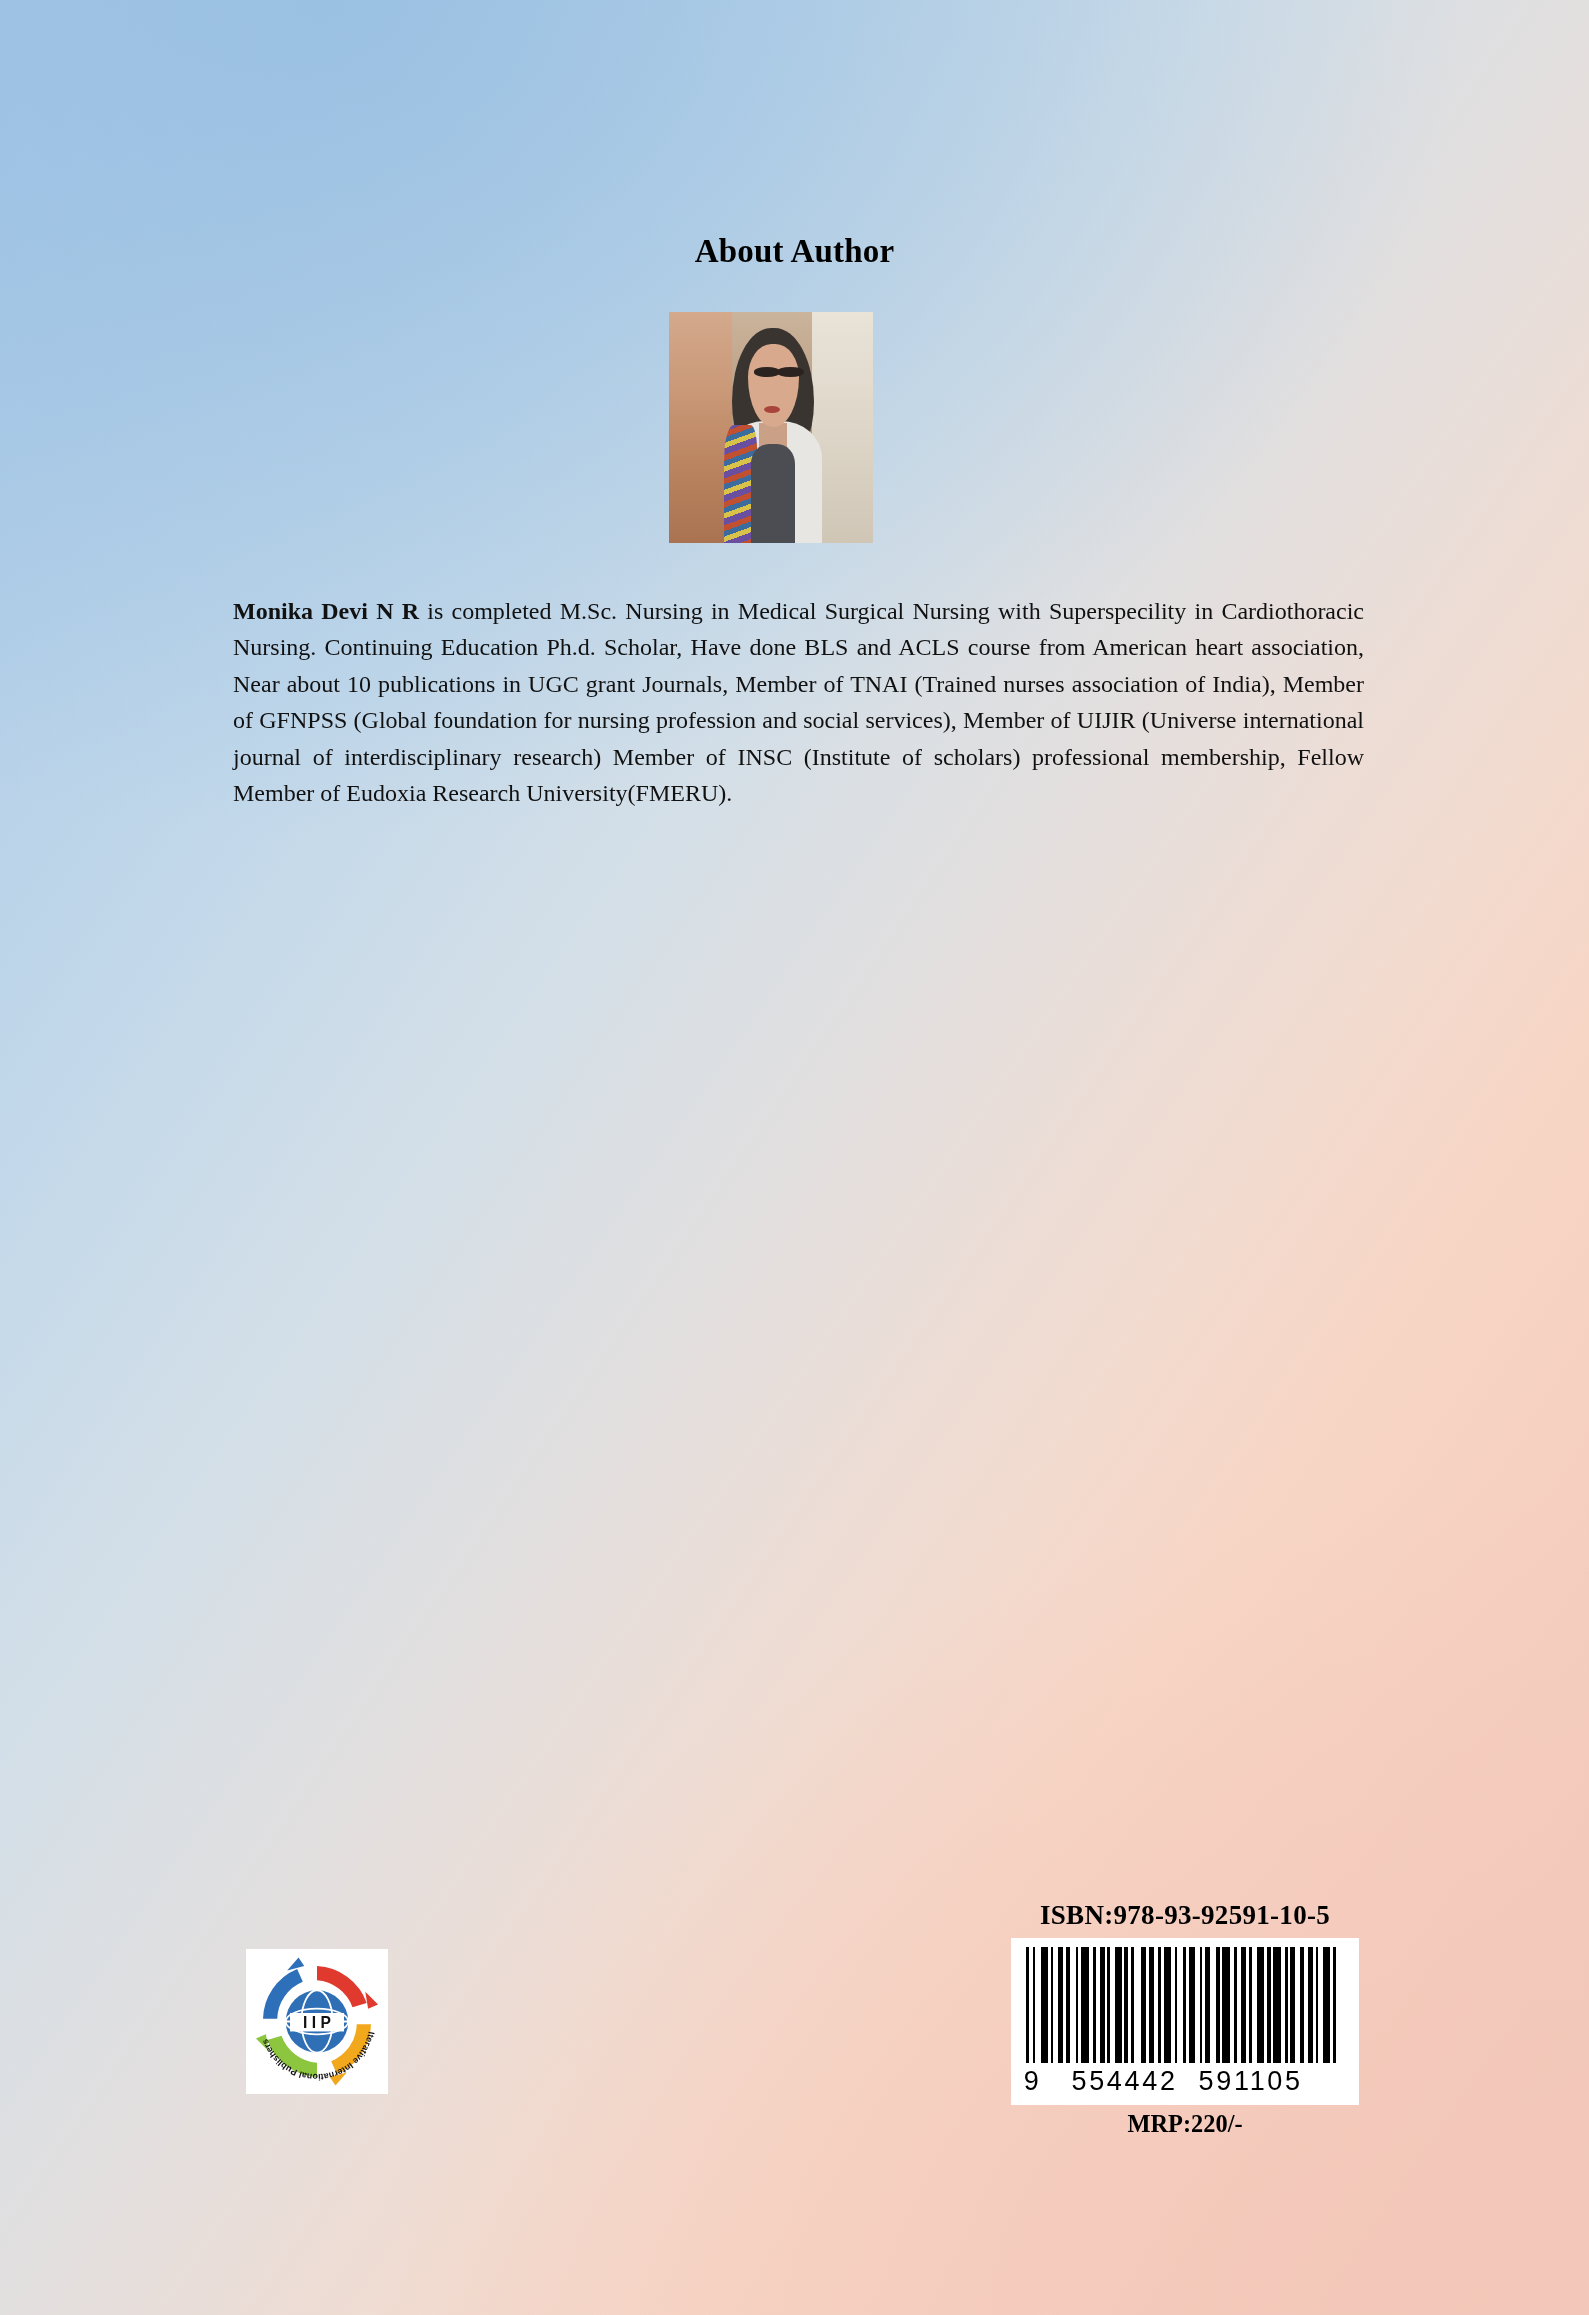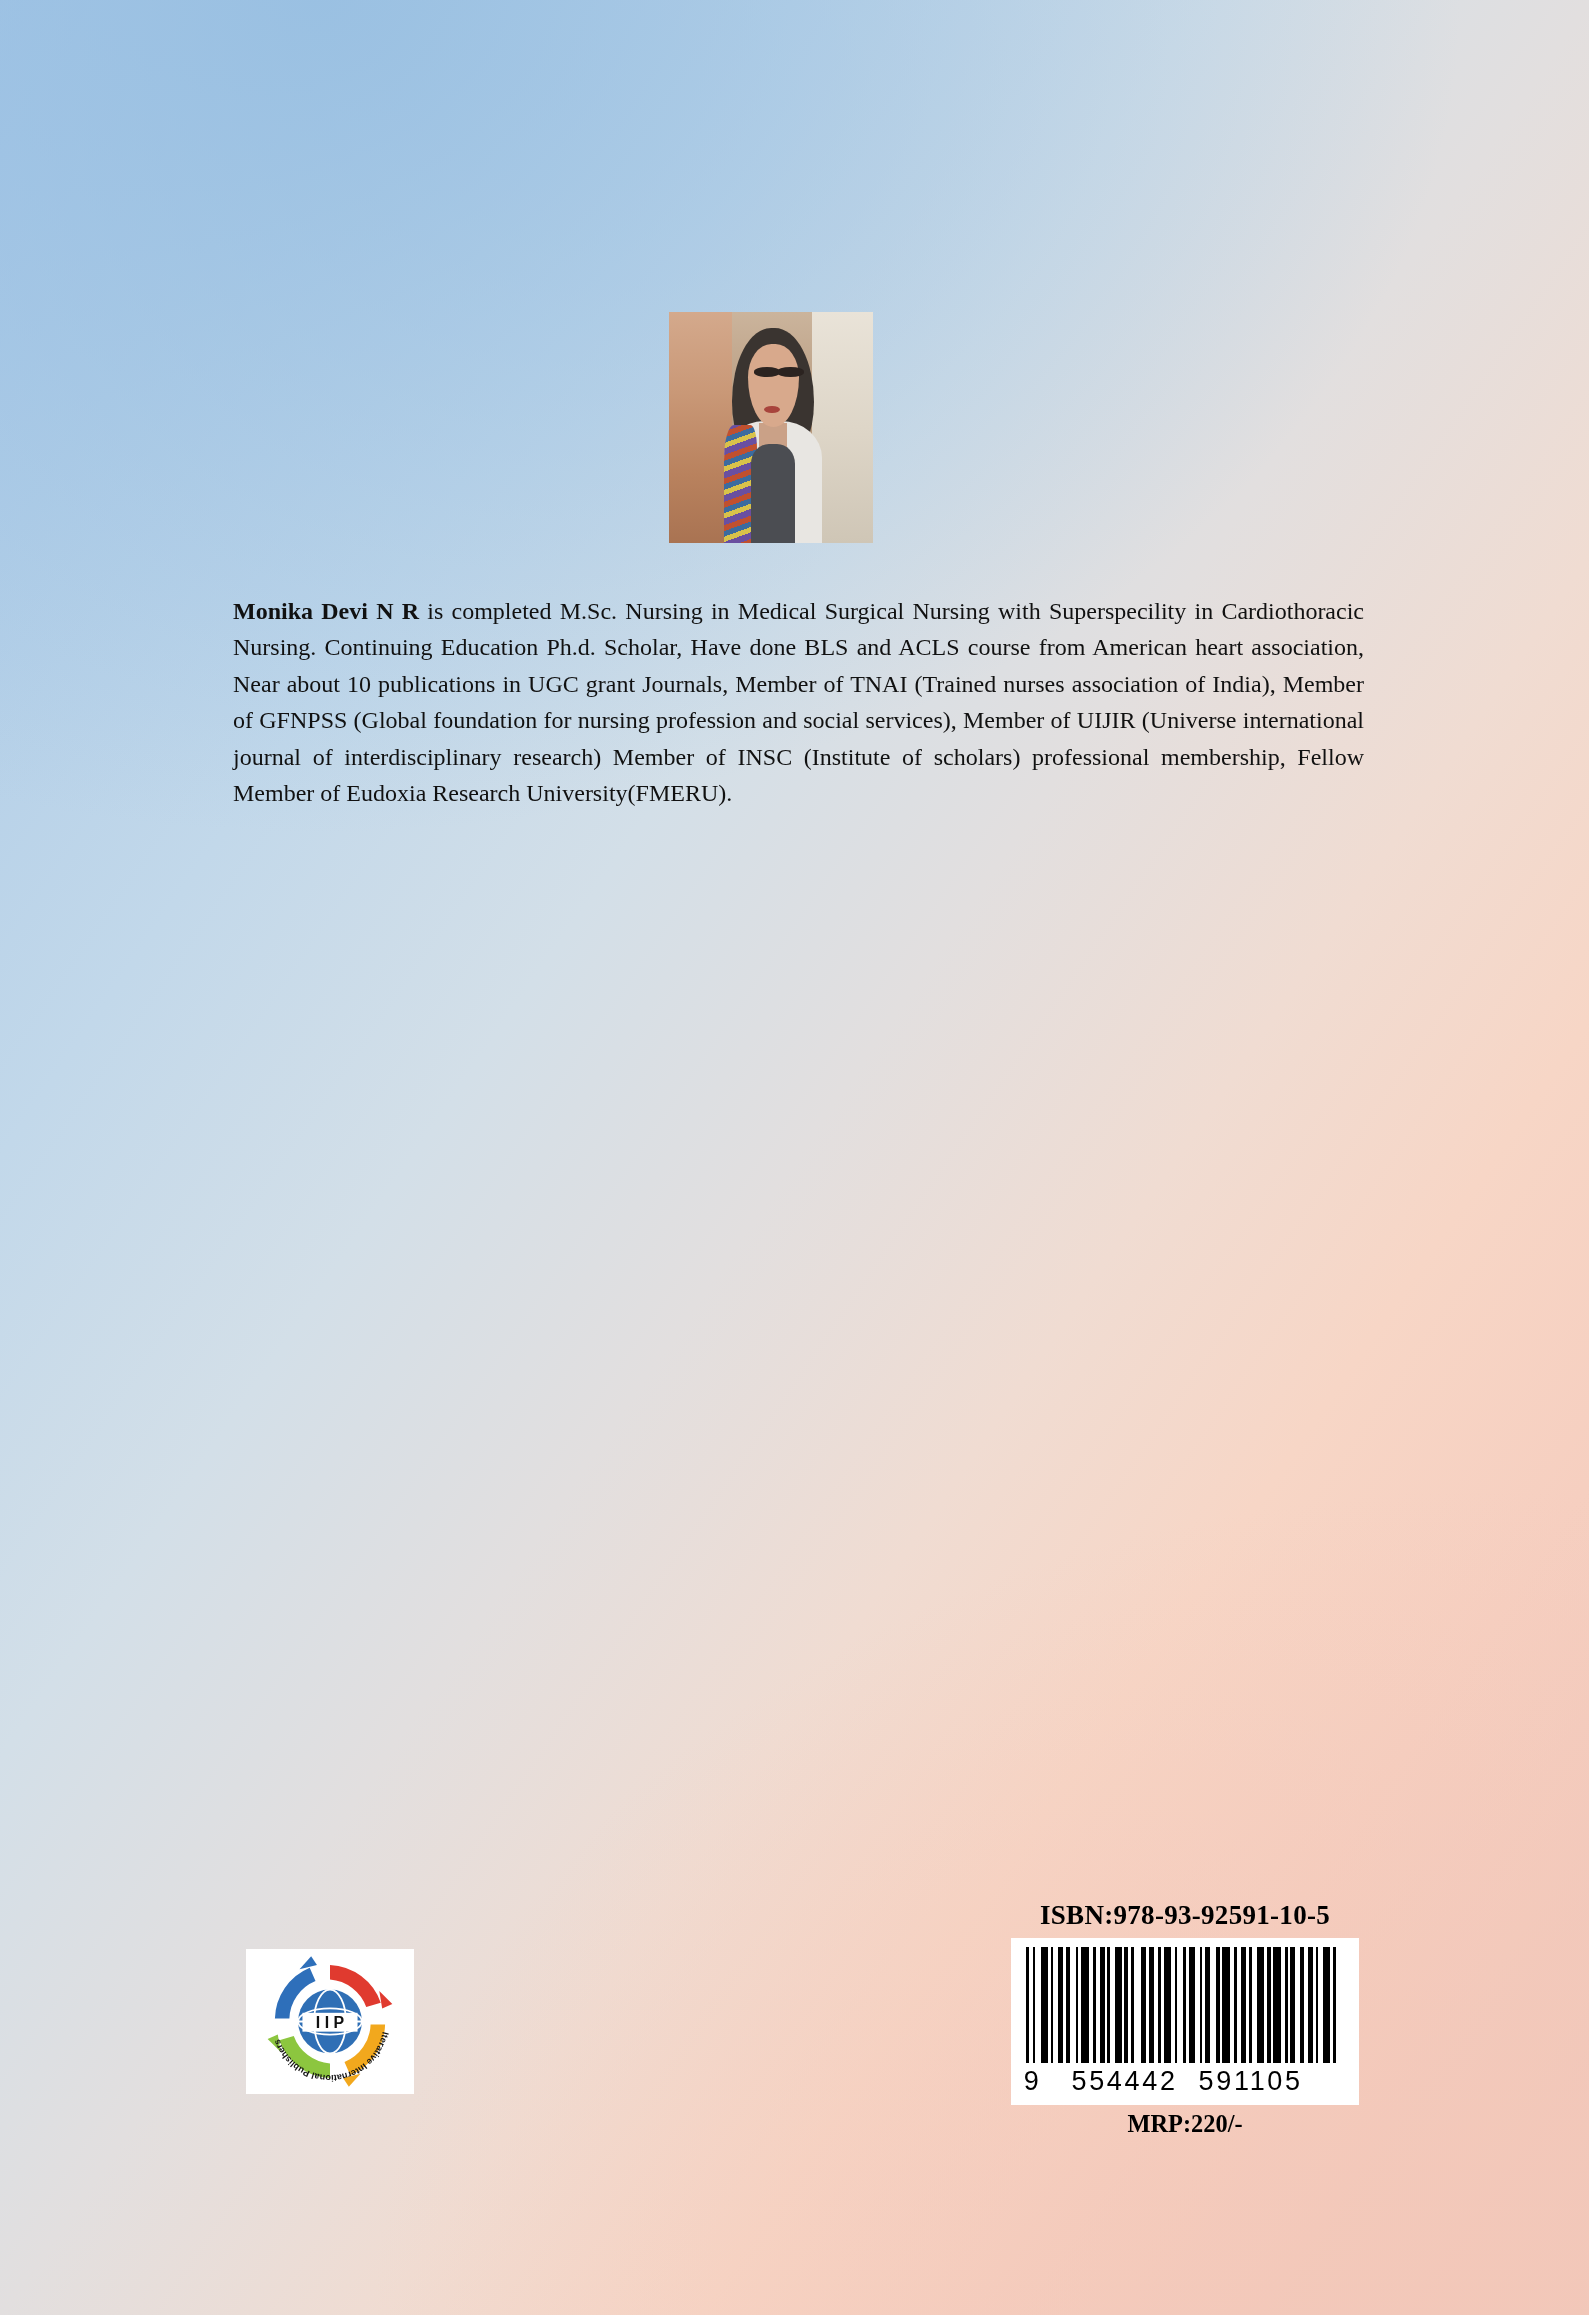--- a/index.html
+++ b/index.html
@@ -189,21 +189,21 @@
   }
   #author-bio .author-name {
     font-weight: bold;
   }
 
   
   #publisher-logo {
     position: absolute;
     left: 246px;
     top: 1949px;
-    width: 168px;
+    width: 142px;
     height: 145px;
     background: #ffffff;
   }
   .logo-svg { display: block; width: 100%; height: 100%; }
 
   
   #isbn-text {
     position: absolute;
     top: 1900px;
     left: 995px;
@@ -259,20 +259,21 @@
     font-weight: bold;
     color: #000;
   }
 </style>
 </head>
 <body>
 
 <div id="page">
   <div class="content">
 
+    <div id="about-heading">About Author</div>
 
     <div id="author-photo">
       <div class="photo-inner">
         <div class="photo-bg-left"></div>
         <div class="photo-bg-mid"></div>
         <div class="photo-bg-right"></div>
         <div class="photo-hair"></div>
         <div class="photo-body"></div>
         <div class="photo-scarf"></div>
         <div class="photo-neck"></div>

